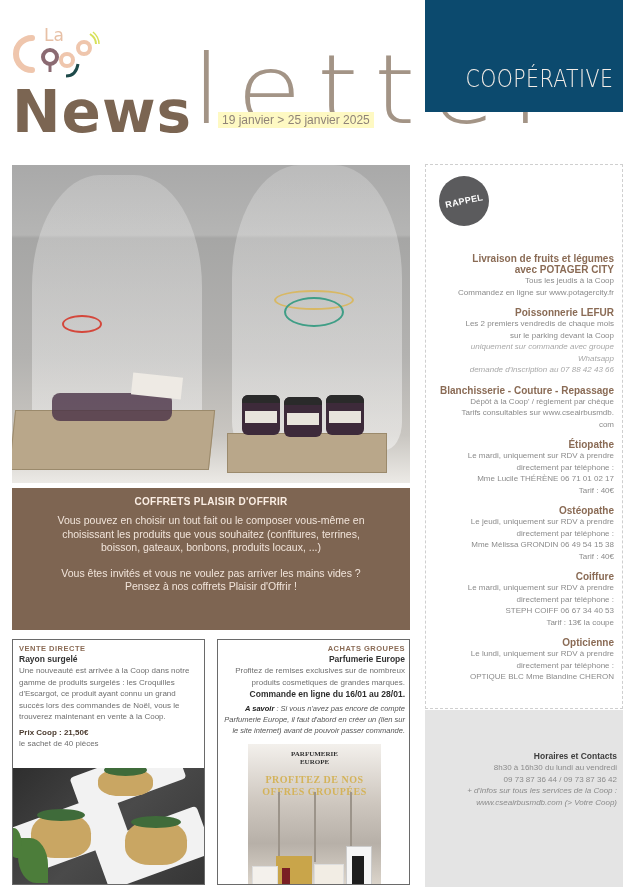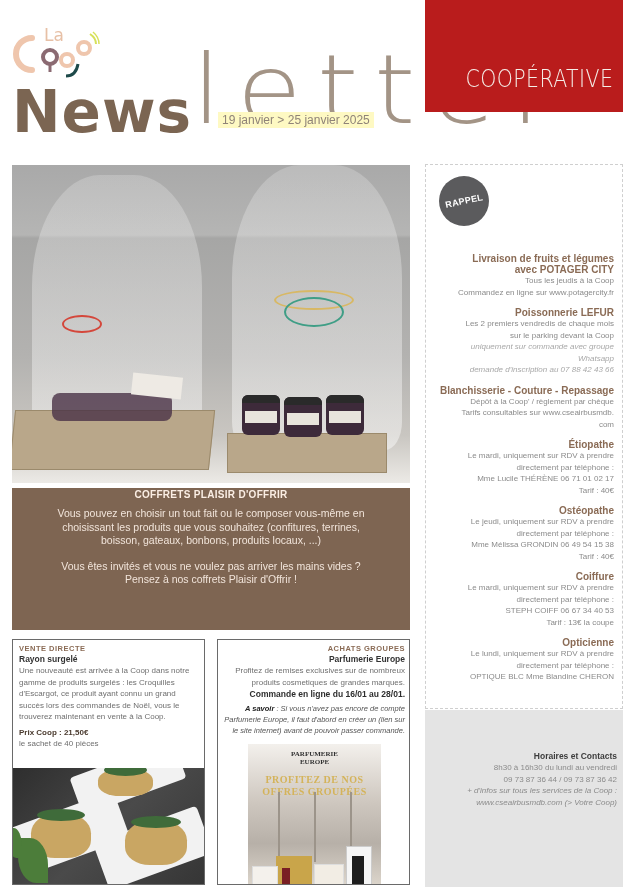--- a/index.html
+++ b/index.html
@@ -4,21 +4,21 @@
 <style>
   * { box-sizing: border-box; margin: 0; padding: 0; }
   html, body { width: 629px; height: 887px; background: #ffffff; overflow: hidden; }
   body { position: relative; font-family: "Liberation Sans", sans-serif; color: #6b6b6b; }
 
   .logo { position: absolute; left: 10px; top: 24px; width: 90px; height: 55px; }
   .title-news { position: absolute; left: 12px; top: 82px; font-family: "DejaVu Sans", sans-serif; font-weight: bold; font-size: 58px; letter-spacing: 1px; color: #7b6552; line-height: 60px; }
   .title-letter { position: absolute; left: 192px; top: 40px; font-family: "DejaVu Sans", sans-serif; font-weight: 200; font-size: 96px; letter-spacing: 14px; color: #a39486; line-height: 100px; transform: scaleX(1.1); transform-origin: left; }
   .date-range { position: absolute; left: 218px; top: 112px; background: #fef9c3; padding: 0 4px; font-size: 12px; color: #8f8378; line-height: 16px; }
 
-  .right-header { position: absolute; left: 425px; top: 0; width: 198px; height: 112px; background: #b91c1c; }
+  .right-header { position: absolute; left: 425px; top: 0; width: 198px; height: 112px; background: #0c4a6e; }
   .right-header .label { position: absolute; right: 10px; top: 64px; font-family: "DejaVu Sans", sans-serif; font-size: 25px; font-weight: 200; color: #f5eee8; letter-spacing: 0.5px; transform: scaleX(0.82); transform-origin: right; }
 
   .services { position: absolute; left: 425px; top: 164px; width: 198px; height: 545px; border: 1px dashed #cfcfcf; background: #fff; padding: 0 6px 0 6px; }
   .rappel-badge { position: absolute; left: 15px; top: 13px; width: 46px; height: 46px; border-radius: 50%; background: #5b5b5d; display: flex; align-items: center; justify-content: center; box-shadow: 0 0 0 2px #5b5b5d; }
   .rappel-badge span { color: #fff; font-weight: bold; font-size: 9px; transform: rotate(-12deg); letter-spacing: 0.3px; }
   .services-title { position: absolute; right: 8px; top: 28px; text-align: right; font-size: 13px; color: #555; letter-spacing: 0.5px; line-height: 19px; }
   .svc-list { position: absolute; left: 6px; right: 8px; top: 88px; }
   .svc { text-align: right; margin-bottom: 9px; }
   .svc-title { font-size: 10px; font-weight: bold; color: #8a6b55; line-height: 11px; }
   .svc-line { font-size: 8px; color: #8b8b8b; line-height: 11.5px; }
@@ -31,21 +31,21 @@
 
   .hero-photo { position: absolute; left: 12px; top: 165px; width: 398px; height: 318px; background: linear-gradient(180deg, #a9a9a9 0%, #b5b5b4 22%, #a6a6a5 23%, #b3b2b0 60%, #c9c6c1 85%, #eceae6 100%); overflow: hidden; }
   .wrap { position: absolute; background: rgba(255,255,255,0.35); border-radius: 40% 40% 10% 10%; }
   .basket { position: absolute; background: #b9a78a; border: 1px solid #9b8a6c; }
   .jar { position: absolute; width: 38px; height: 40px; border-radius: 6px; background: #3d2a3a; }
   .jar .lid { position:absolute; top:0; left:0; right:0; height:8px; background:#2a2a2a; border-radius: 6px 6px 0 0; }
   .jar .lbl { position:absolute; top:16px; left:3px; right:3px; height:12px; background:#e8e4dc; }
   .ribbon { position: absolute; border-radius: 50%; border: 2px solid; }
   .cursor { position: absolute; left: 16px; top: 342px; width: 0; height: 0; }
 
-  .coffrets { position: absolute; left: 12px; top: 488px; width: 398px; height: 142px; background: #7e6552; text-align: center; }
+  .coffrets { position: absolute; left: 12px; top: 488px; width: 398px; height: 142px; background: #7e6552; text-align: center; padding-top: 7px; }
   .coffrets .c-head { font-size: 10px; font-weight: bold; color: #fbeee4; letter-spacing: 0.3px; line-height: 14px; }
   .coffrets .c-p { font-size: 10.5px; color: #f1e4da; line-height: 13.5px; }
   .coffrets .c-p1 { margin-top: 12px; }
   .coffrets .c-p2 { margin-top: 5px; }
 
   .box-left { position: absolute; left: 12px; top: 639px; width: 193px; height: 246px; border: 1px solid #6a6a6a; padding: 4px 6px; overflow: hidden; }
   .box-right { position: absolute; left: 217px; top: 639px; width: 193px; height: 246px; border: 1px solid #6a6a6a; padding: 4px 4px; overflow: hidden; text-align: right; }
   .kicker { font-size: 7.5px; font-weight: bold; color: #8a6b55; letter-spacing: 0.5px; line-height: 10px; }
   .box-title { font-size: 8.5px; font-weight: bold; color: #333; line-height: 11px; }
   .box-text { font-size: 8px; color: #6f6f6f; line-height: 11.5px; }

